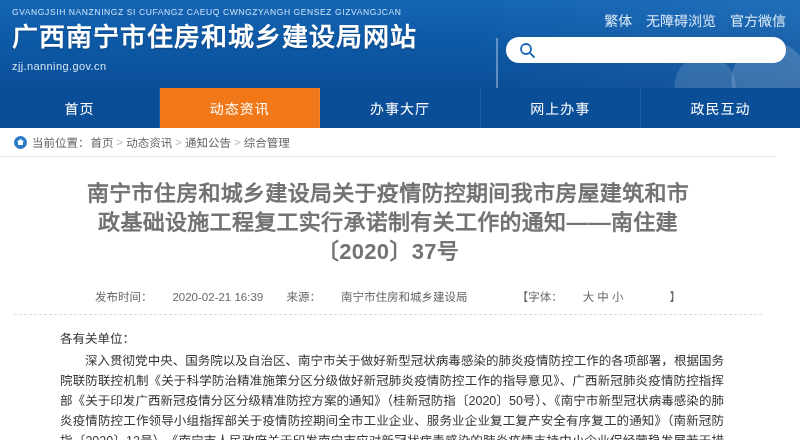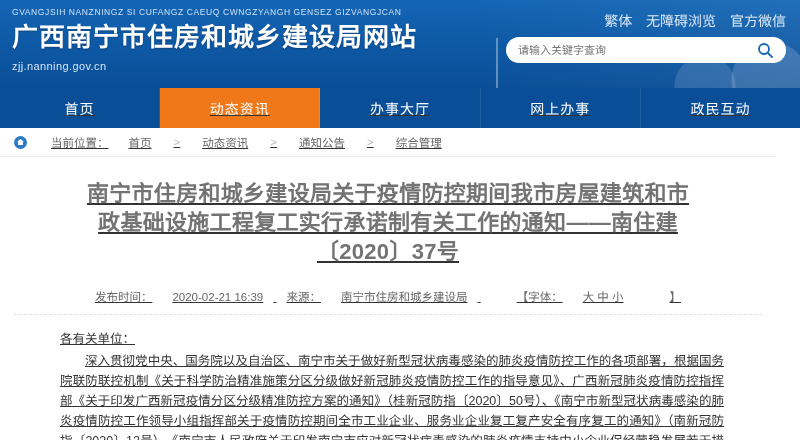--- a/index.html
+++ b/index.html
@@ -1,21 +1,21 @@
 <!DOCTYPE html>
 <html lang="zh-CN"><head>
 <meta charset="utf-8">
 <style>
   html,body{margin:0;padding:0;}
   body{
     width:800px;height:440px;overflow:hidden;
     font-family:"Liberation Sans","DejaVu Sans",sans-serif;
     background:#ffffff;color:#333;
   }
-  .page{width:776px;height:440px;position:relative;background:#fff;text-decoration:underline;}
+  .page{width:776px;height:440px;position:relative;background:#fff;}
 
   
   .header{
     position:relative;height:88px;width:800px;
     background:linear-gradient(180deg,#1466b5 0%,#0e5aa7 45%,#0a4e97 100%);
     overflow:hidden;
   }
   .hdr-deco{
     position:absolute;right:0;top:0;width:330px;height:88px;
     background:
@@ -65,21 +65,21 @@
   .nav-item{
     flex:1;display:flex;align-items:center;justify-content:center;
     color:#ffffff;font-size:14px;letter-spacing:1px;cursor:pointer;
     border-right:1px solid rgba(255,255,255,.10);
   }
   .nav-item:last-child{border-right:0;}
   .nav-item.active{background:#f07818;}
 
   
   .crumb{
-    height:28px;display:flex;align-items:center;gap:20px;
+    height:28px;display:flex;align-items:center;gap:1px;
     padding:0 14px;font-size:11.5px;color:#666;border-bottom:1px solid #e9e9e9;
   }
   .crumb .home-ico{
     width:13px;height:13px;border-radius:50%;background:#2a7ac4;display:inline-block;
     position:relative;margin-right:4px;
   }
   .crumb .home-ico:after{
     content:"";position:absolute;left:3px;top:3.5px;width:7px;height:6px;
     background:#fff;clip-path:polygon(50% 0,100% 45%,85% 45%,85% 100%,15% 100%,15% 45%,0 45%);
   }
@@ -121,21 +121,20 @@
       <div class="site-url">zjj.nanning.gov.cn</div>
     </div>
 
     <div class="hdr-right">
       <div class="hdr-links">
         <span>繁体</span>
         <span>无障碍浏览</span>
         <span>官方微信</span>
       </div>
       <div class="searchbar">
-        <input type="text" placeholder="请输入关键字查询" style="">
         <div class="search-btn">
           <svg width="17" height="17" viewBox="0 0 17 17">
             <circle cx="7" cy="7" r="5" fill="none" stroke="#1466b5" stroke-width="1.8"></circle>
             <line x1="10.8" y1="10.8" x2="15" y2="15" stroke="#1466b5" stroke-width="1.8" stroke-linecap="round"></line>
           </svg>
         </div>
       </div>
     </div>
   </div>
 

